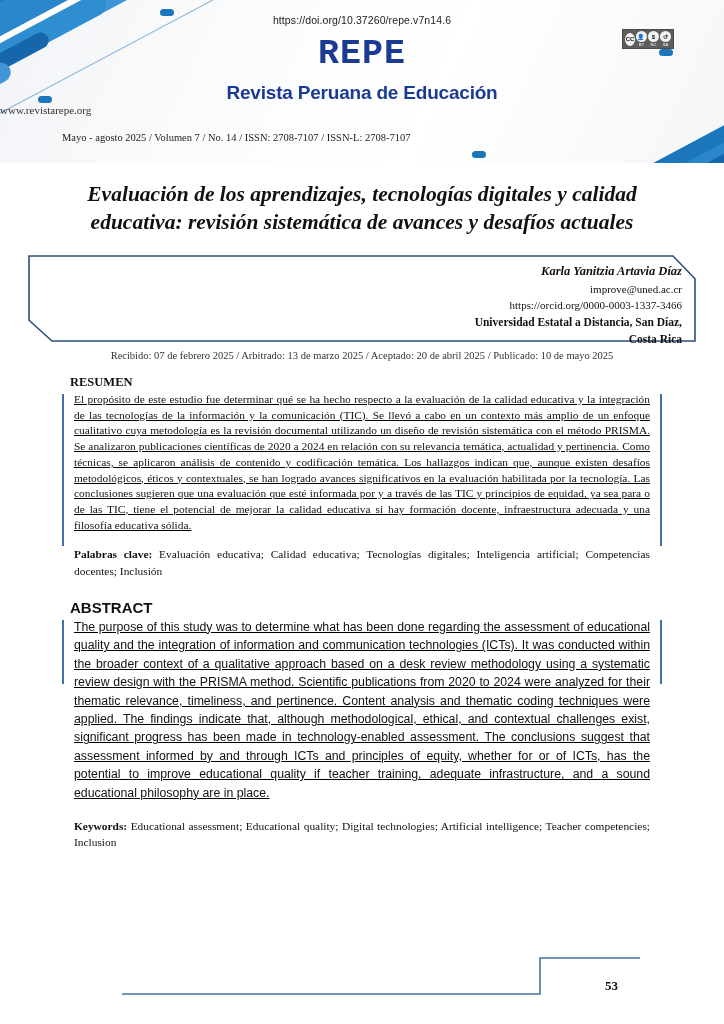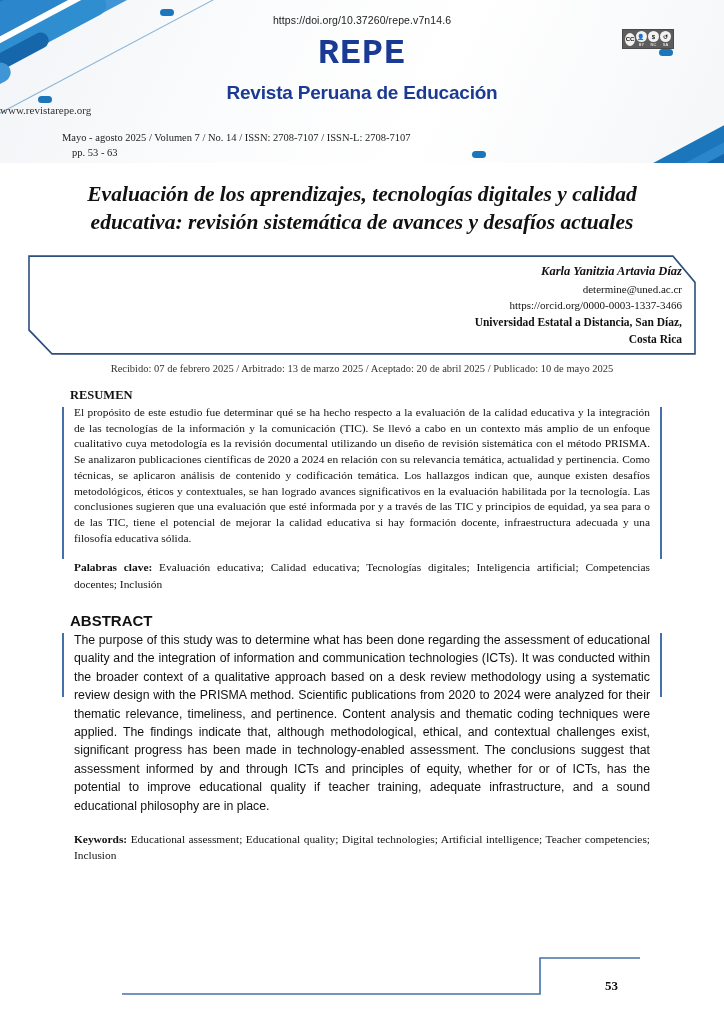--- a/index.html
+++ b/index.html
@@ -99,21 +99,21 @@
     font-size:21.5px; line-height:1.3; text-align:center; color:#111;
   }
   .title-en {
     margin: 14px 62px 0 62px;
     font-family:"Liberation Sans", sans-serif;
     font-style:italic;
     font-size:16px; line-height:1.34; text-align:center; color:#111;
   }
 
   
-  .author-wrap { position:relative; margin: 18px 28px 0 28px; height:100px;border-radius:17px; }
+  .author-wrap { position:relative; margin: 18px 28px 0 28px; height:87px;border-radius:17px; }
   .author-svg { position:absolute; inset:0; width:100%; height:100%; }
   .author-text {
     position:absolute; right:14px; top:7px; text-align:right;
     font-family:"Liberation Serif", serif; font-size:11.5px; color:#111; line-height:1.5;
   }
   .author-name { font-weight:bold; font-style:italic; font-size:12.5px; }
   .author-email { font-size:11px; }
   .author-orcid { font-size:11px; }
   .author-aff { font-weight:bold; font-size:11.5px; }
 
@@ -123,21 +123,21 @@
     font-family:"Liberation Serif", serif; font-size:10.5px; color:#333;
   }
 
   
   .sec { margin: 14px 62px 0 62px; position:relative; }
   .sec-head {
     font-family:"Liberation Serif", serif; font-weight:bold;
     font-size:12.5px; color:#111; margin-left:8px; margin-bottom:2px;
   }
   .sec-head.sans { font-family:"Liberation Sans", sans-serif; font-size:15px; }
-  .sec-body { position:relative; padding: 0 12px 0 12px; }
+  .sec-body { position:relative; padding: 0 12px 0 12px; text-decoration: underline; }
   .bar {
     position:absolute; top:2px; width:2px; background:#4472a8;
   }
   .bar.left { left:0; }
   .bar.right { right:0; }
   .abs-text {
     font-family:"Liberation Serif", serif;
     font-size:11.4px; line-height:1.38; text-align:justify; color:#111;
     text-justify: inter-word;
   }
@@ -190,21 +190,20 @@
     <div class="dot" style="left:659px; top:49px;"></div>
     <div class="dot" style="left:472px; top:151px;"></div>
 
     <div class="doi">https://doi.org/10.37260/repe.v7n14.6</div>
     <div class="repe-logo">REPE</div>
     <div class="repe-sub">Revista Peruana de Educación</div>
     <div class="repe-url">www.revistarepe.org</div>
 
     <div class="issn">
       <span>Mayo - agosto 2025 / Volumen 7 / No. 14 / ISSN: 2708-7107 / ISSN-L: 2708-7107</span>
-      <span class="pp">pp. 53 - 63</span>
     </div>
 
     <div class="cc-badge">
       <div class="blob cc-main">CC</div>
       <div class="col">
         <div class="blob">👤</div>
         <div class="cap">BY</div>
       </div>
       <div class="col">
         <div class="blob">$</div>
@@ -218,21 +217,21 @@
   </div>
 
   <div class="title-es">Evaluación de los aprendizajes, tecnologías digitales y calidad educativa: revisión sistemática de avances y desafíos actuales</div>
 
   <div class="author-wrap">
     <svg class="author-svg" viewBox="0 0 668 88" preserveAspectRatio="none">
       <path d="M1,1 L645,1 L667,24 L667,87 L24,87 L1,66 Z" fill="#ffffff" stroke="#2d4f7c" stroke-width="1.6"></path>
     </svg>
     <div class="author-text">
       <div class="author-name">Karla Yanitzia Artavia Díaz</div>
-      <div class="author-email">determine@uned.ac.cr</div>
+      <div class="author-email">improve@uned.ac.cr</div>
       <div class="author-orcid">https://orcid.org/0000-0003-1337-3466</div>
       <div class="author-aff">Universidad Estatal a Distancia, San Díaz,</div>
       <div class="author-aff">Costa Rica</div>
     </div>
   </div>
 
   <div class="dates">Recibido: 07 de febrero 2025 / Arbitrado: 13 de marzo 2025 / Aceptado: 20 de abril 2025 / Publicado: 10 de mayo 2025</div>
 
   <div class="sec">
     <div class="sec-head">RESUMEN</div>

